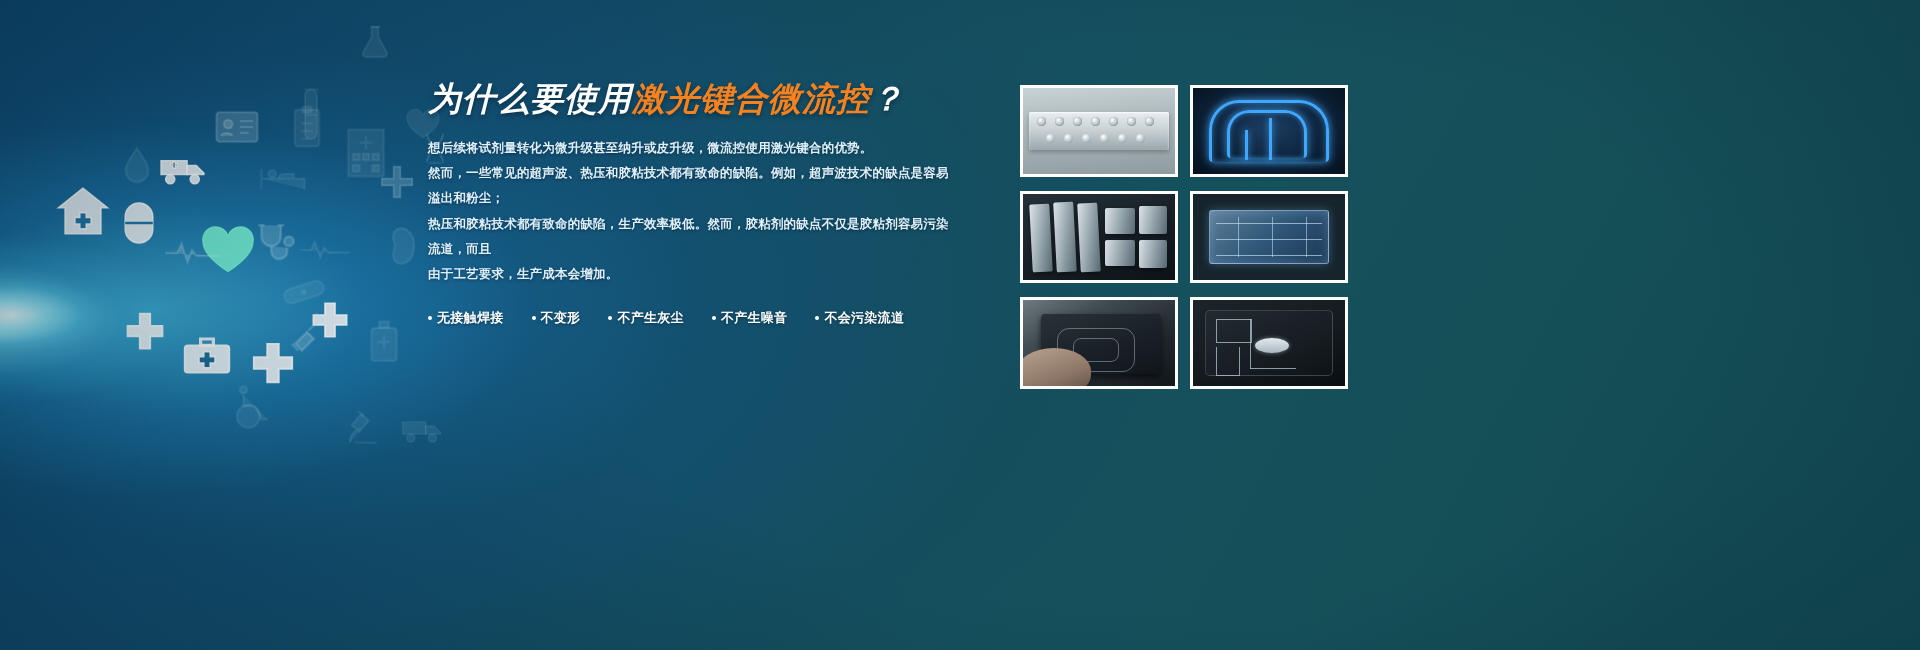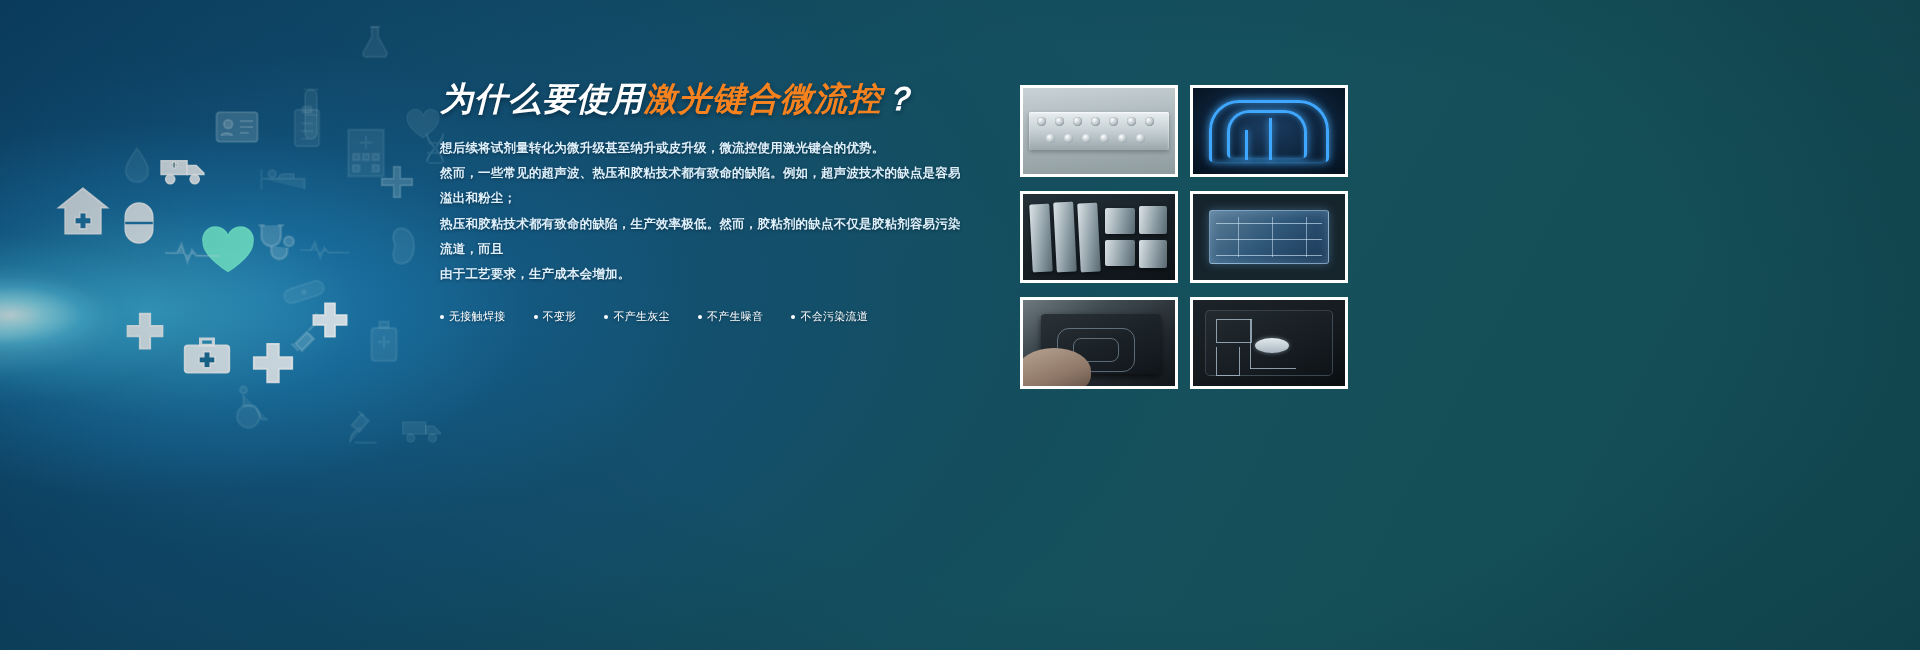--- a/index.html
+++ b/index.html
@@ -65,21 +65,21 @@
     stroke: currentColor;
   }
   .wm.bright { color: rgba(255,255,255,0.88); }
   .wm.glow  { color: rgba(120,245,215,0.92); }
   .wm.dim   { color: rgba(200,235,250,0.10); }
   .wm.mid   { color: rgba(215,240,252,0.22); }
 
   
   .content {
     position: absolute;
-    left: 440px;
+    left: 428px;
     top: 80px;
     width: 530px;
   }
   .headline {
     font-size: 33px;
     font-weight: bold;
     font-style: italic;
     letter-spacing: 1px;
     line-height: 1.15;
     color: #ffffff;
@@ -110,22 +110,22 @@
     display: flex;
     margin-top: 22px;
     gap: 0px;
     list-style: none;
     padding: 0;
   }
   .bullets li {
     display: flex;
     align-items: center;
     color: #ffffff;
-    font-size: 11px;
-    font-weight: normal;
+    font-size: 13px;
+    font-weight: bold;
     letter-spacing: 0.3px;
     white-space: nowrap;
     margin-right: 28px;
     text-shadow: 0 1px 3px rgba(0,20,35,0.5);
   }
   .bullets li .dot {
     width: 4px;
     height: 4px;
     border-radius: 50%;
     background: #ffffff;

